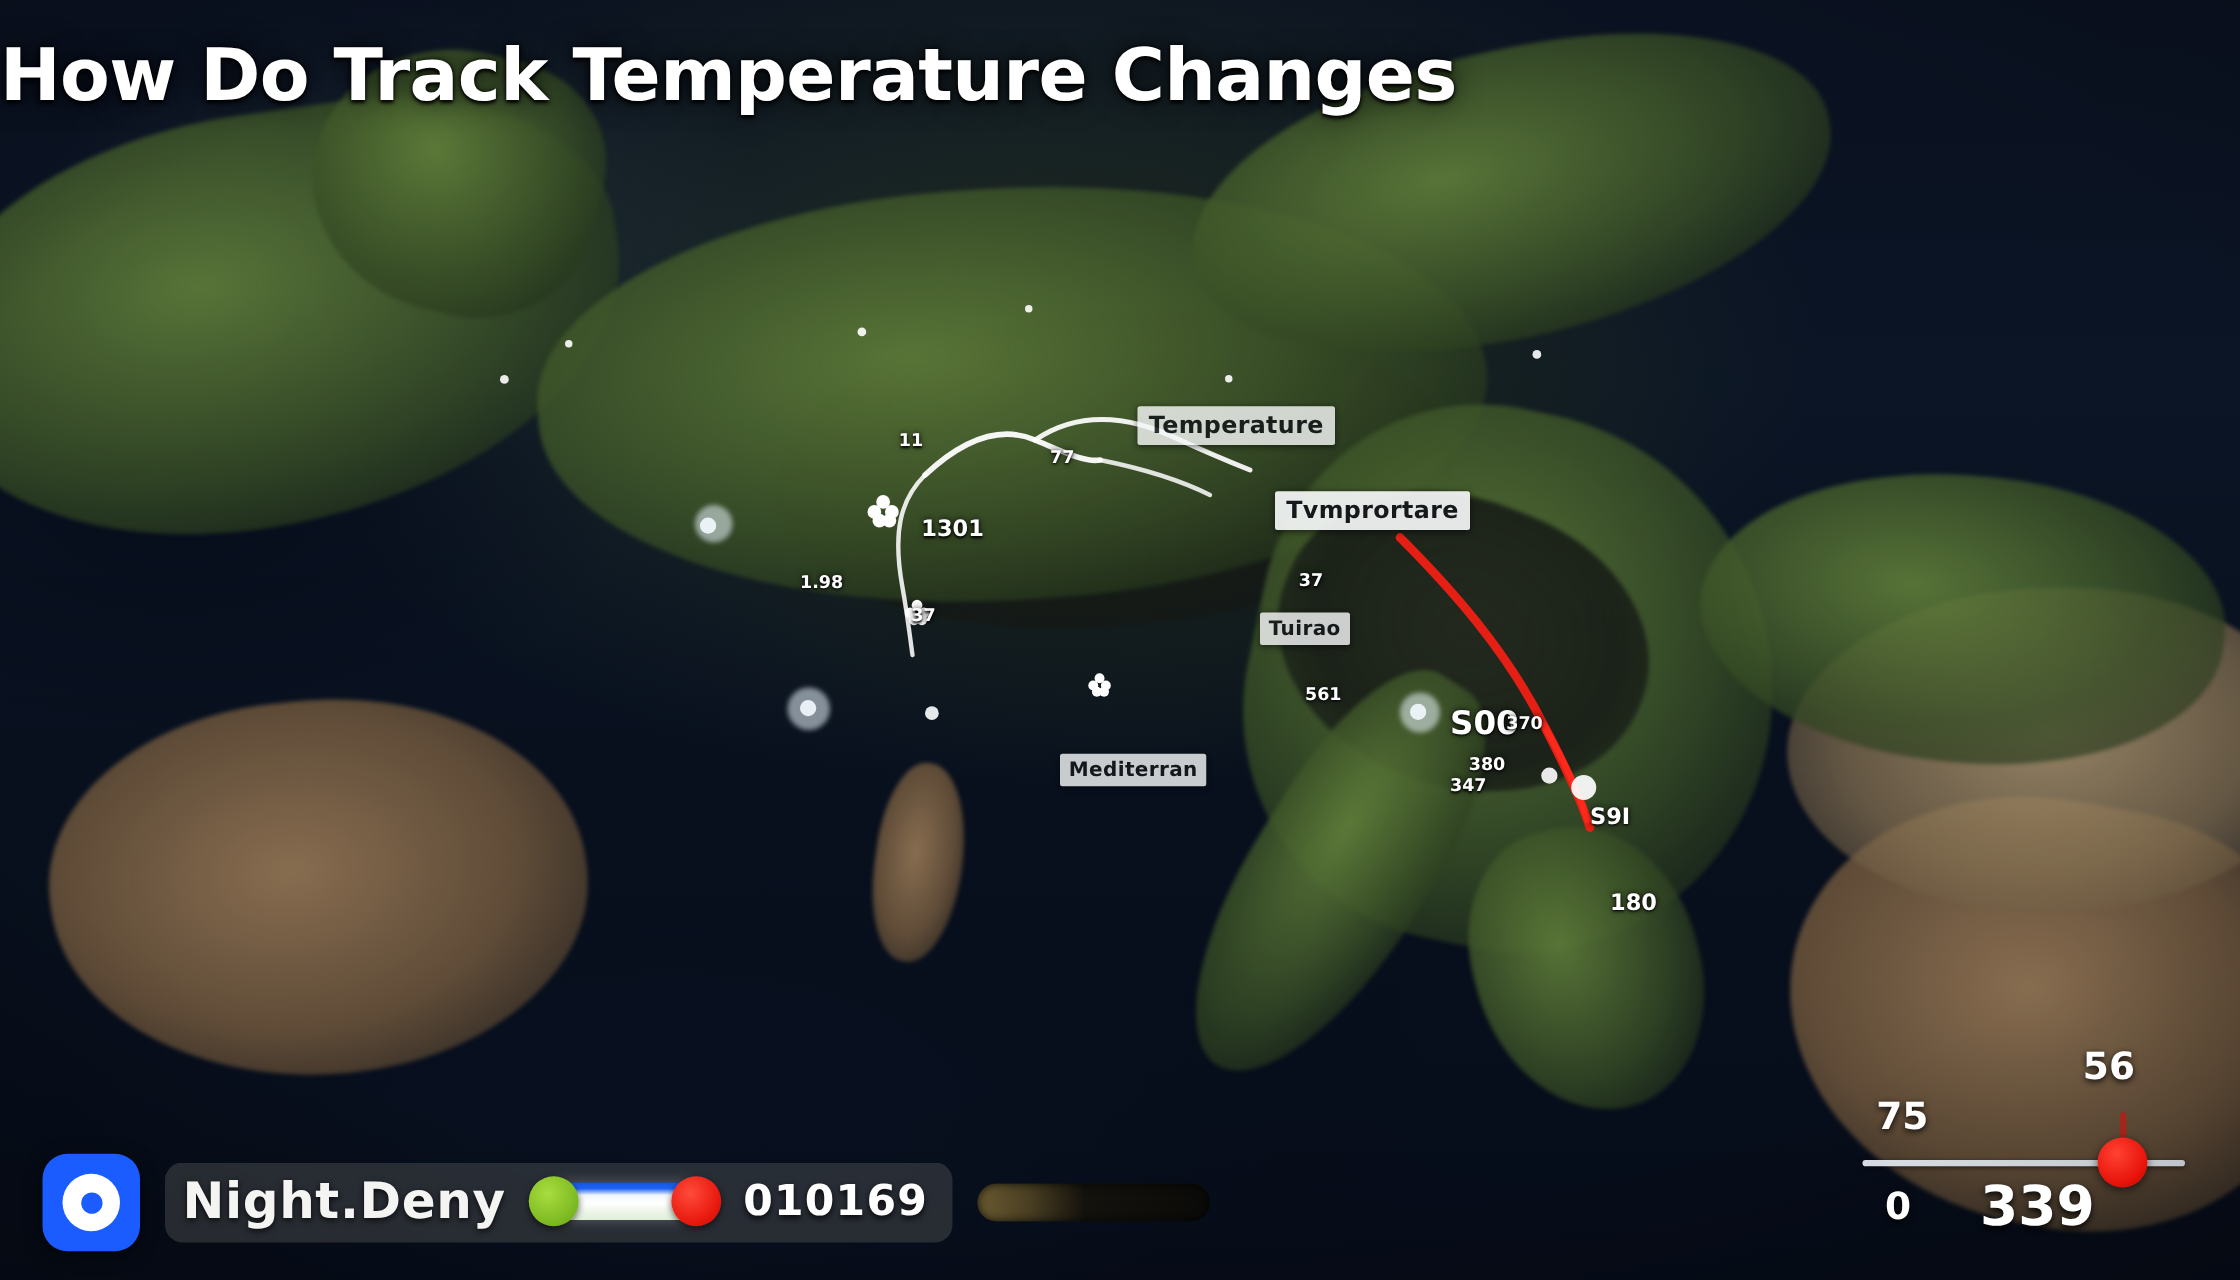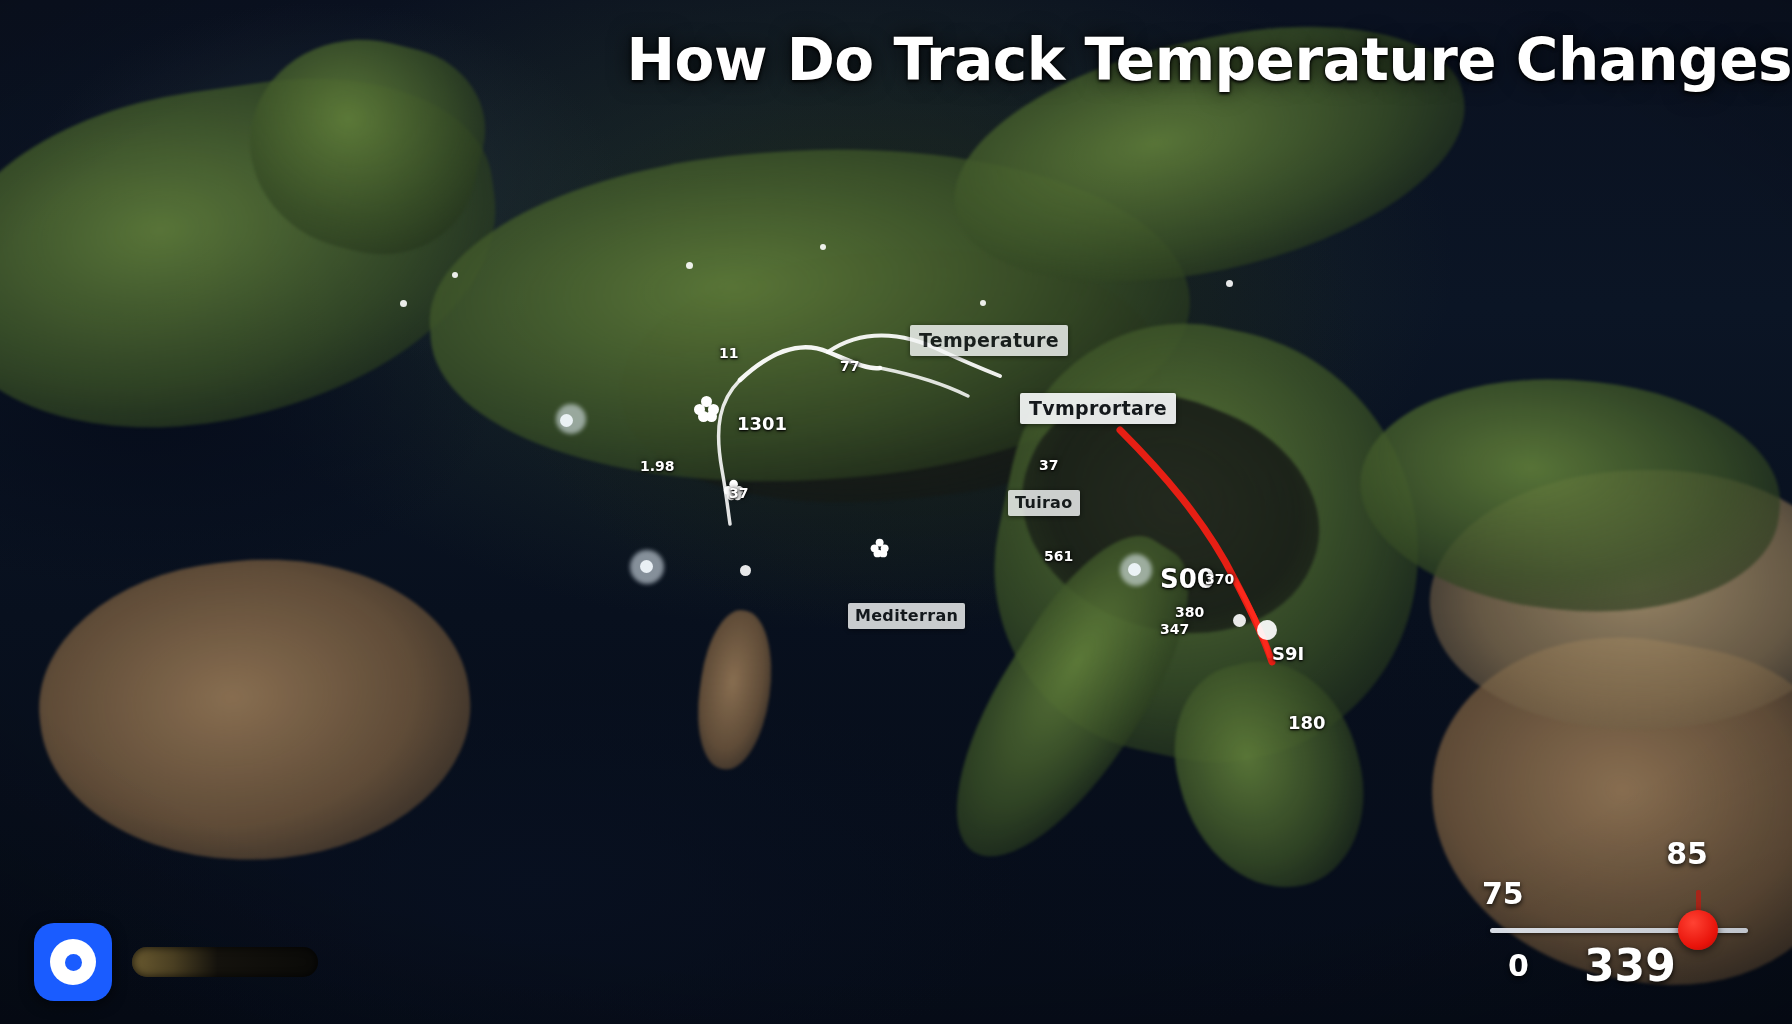--- a/index.html
+++ b/index.html
@@ -76,21 +76,21 @@
     position: absolute; inset: 0;
     background: radial-gradient(ellipse 120% 110% at 50% 45%, transparent 45%, rgba(0,0,0,0.45) 85%, rgba(0,0,0,0.7) 100%);
     pointer-events: none;
   }
 
   
   .title-wrap {
     position: absolute;
     top: 26px;
     left: 0; right: 0;
-    text-align: right;
+    text-align: left;
     pointer-events: none;
   }
   .title-line {
     font-family: "DejaVu Sans", sans-serif;
     font-weight: 700;
     font-size: 58px;
     line-height: 1.18;
     color: #ffffff;
     letter-spacing: -0.5px;
     text-shadow:
@@ -254,21 +254,21 @@
   }
   .hud-right .lbl {
     position: absolute;
     color: #ffffff;
     font-family: "DejaVu Sans", sans-serif;
     font-weight: 700;
     text-shadow: 0 2px 5px rgba(0,0,0,0.9);
     filter: blur(0.25px);
   }
   .hud-right .lbl.v95  { font-size: 30px; right: 58px;  top: -16px; }
-  .hud-right .lbl.v75  { font-size: 30px; left: 6px;   top: 24px; }
+  .hud-right .lbl.v75  { font-size: 30px; left: 25px;   top: 24px; }
   .hud-right .lbl.v0   { font-size: 30px; left: 32px;   top: 96px; }
   .hud-right .lbl.v839 { font-size: 44px; left: 108px;  top: 88px; }
 
   .hud-right .gauge-line {
     position: absolute;
     left: 14px; right: 18px;
     top: 76px;
     height: 5px;
     border-radius: 3px;
     background: linear-gradient(90deg, rgba(225,230,238,0.95), rgba(205,212,222,0.9));
@@ -390,26 +390,37 @@
   </div>
 
   <div class="hud-left">
 
     <div class="app-icon">
       <span class="ring">
         <span class="hole"></span>
       </span>
     </div>
 
+    <div class="hud-strip">
+      <div class="hud-text">Night.Deny</div>
+
+      <div class="pill-slider">
+        <div class="track"></div>
+        <div class="knob start"></div>
+        <div class="knob end"></div>
+      </div>
+
+      <div class="hud-counter">010169</div>
+    </div>
 
     <div class="hud-bar"></div>
   </div>
 
   <div class="hud-right">
-    <div class="lbl v95">85</div>
+    <div class="lbl v95">56</div>
     <div class="lbl v75">75</div>
     <div class="gauge-line"></div>
     <div class="gauge-stem"></div>
     <div class="gauge-knob"></div>
     <div class="lbl v0">0</div>
     <div class="lbl v839">339</div>
   </div>
 
 </div>
 

